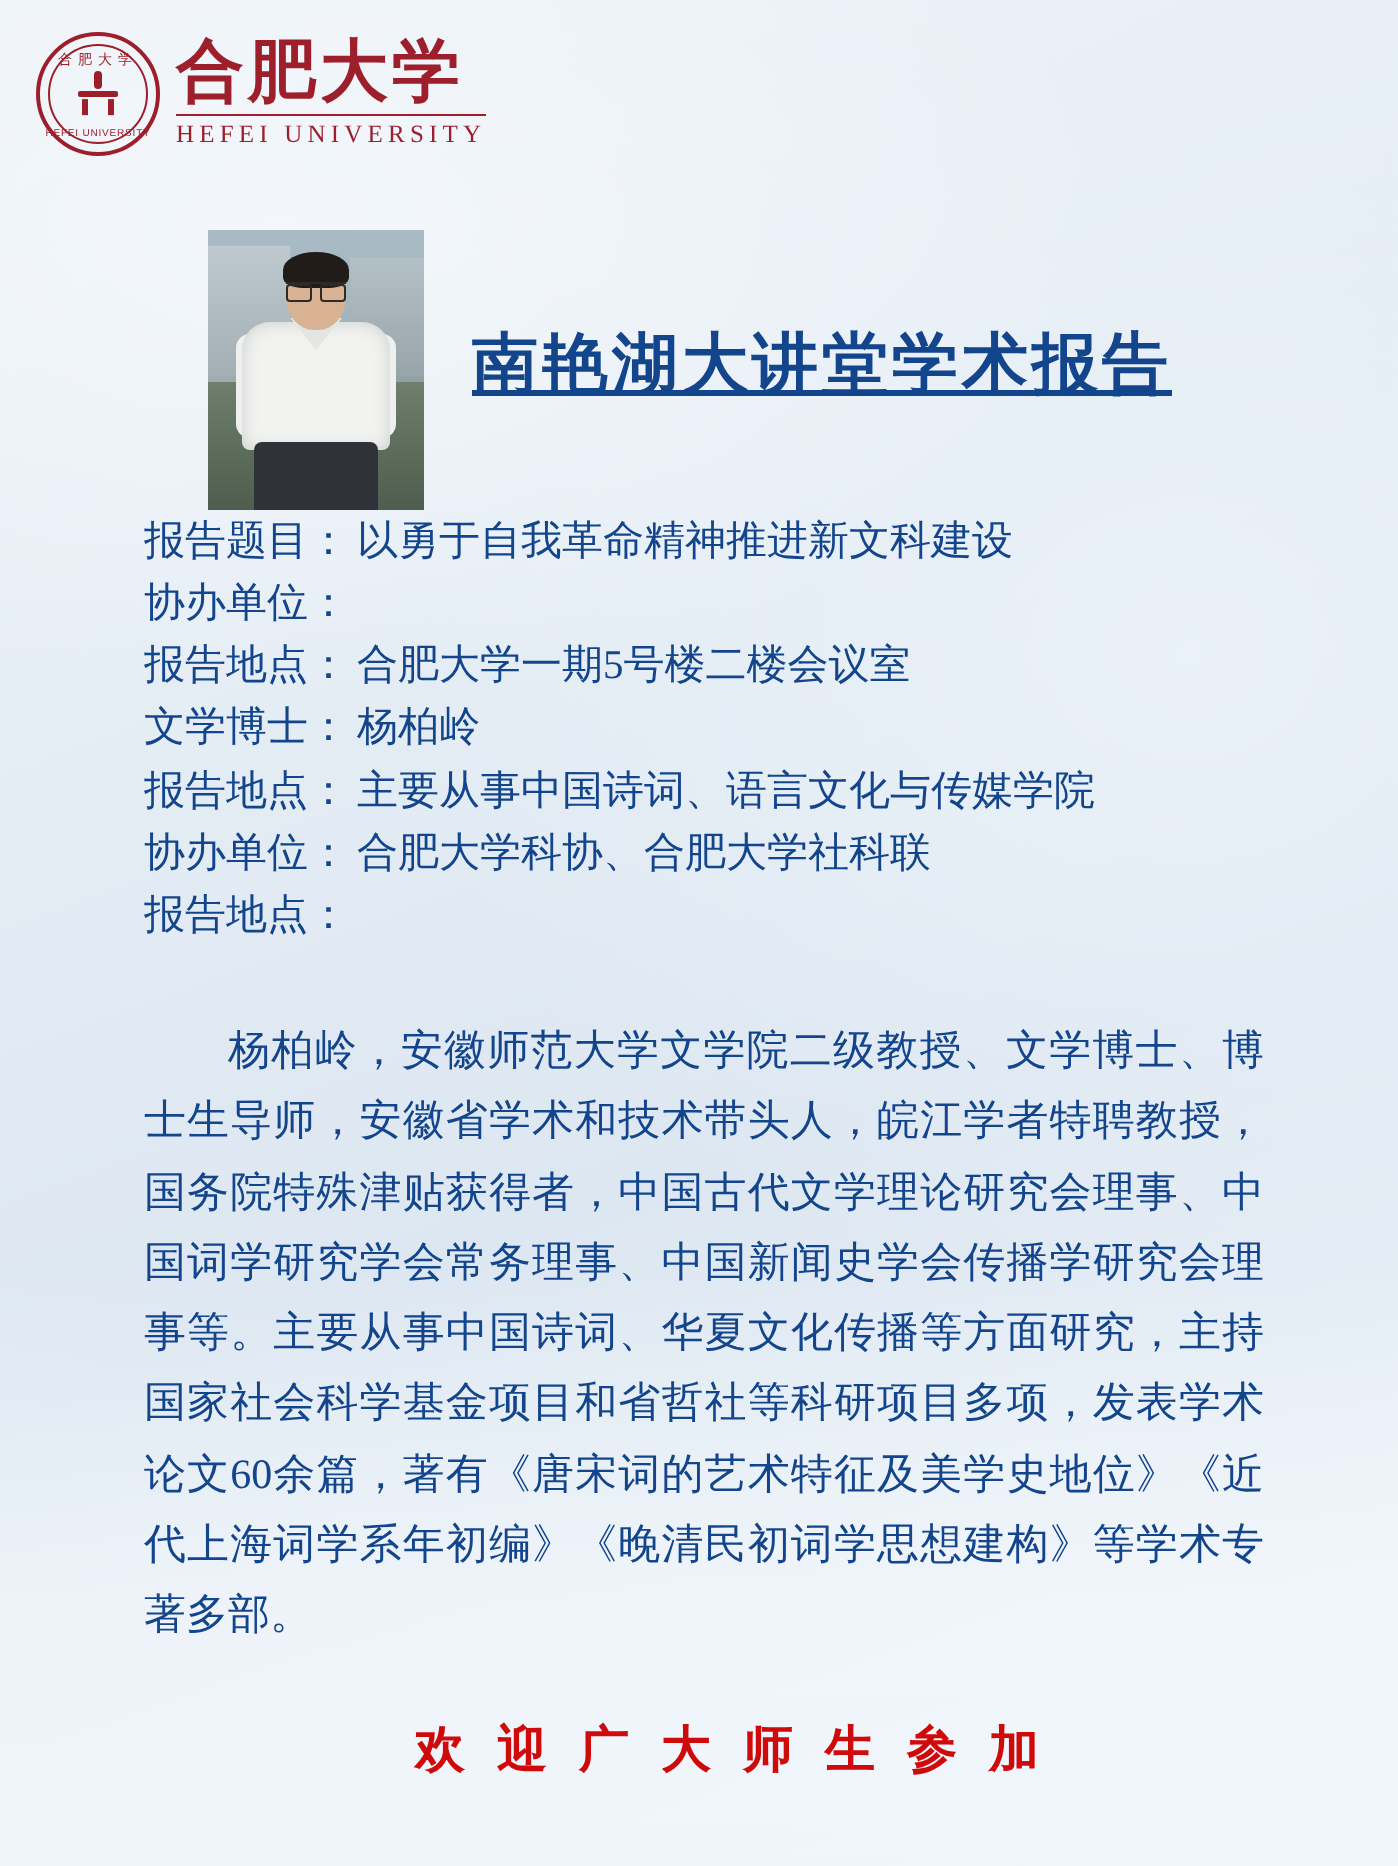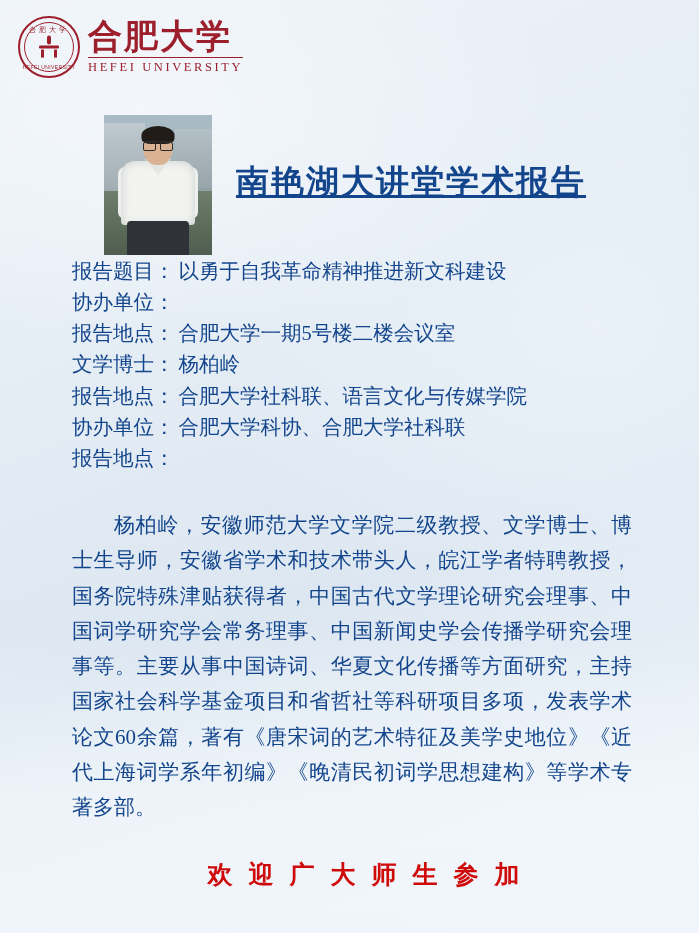--- a/index.html
+++ b/index.html
@@ -358,21 +358,21 @@
       <span class="info-value">合肥大学一期5号楼二楼会议室</span>
     </div>
     <div class="info-row">
       <span class="info-label">文学博士</span>
       <span class="info-sep">：</span>
       <span class="info-value">杨柏岭</span>
     </div>
     <div class="info-row">
       <span class="info-label">报告地点</span>
       <span class="info-sep">：</span>
-      <span class="info-value">合肥大学社科联、语言文化与传媒学院</span>
+      <span class="info-value">主要从事中国诗词、语言文化与传媒学院</span>
     </div>
     <div class="info-row">
       <span class="info-label">协办单位</span>
       <span class="info-sep">：</span>
       <span class="info-value">合肥大学科协、合肥大学社科联</span>
     </div>
     <div class="info-row">
       <span class="info-label">报告地点</span>
       <span class="info-sep">：</span>
       <span class="info-value"></span>

